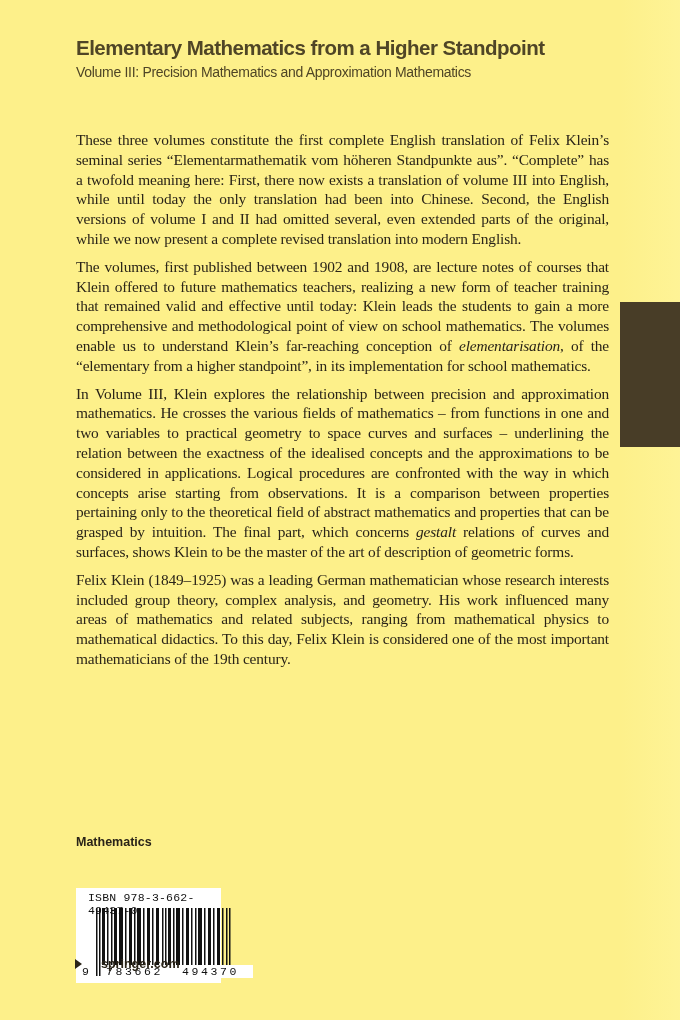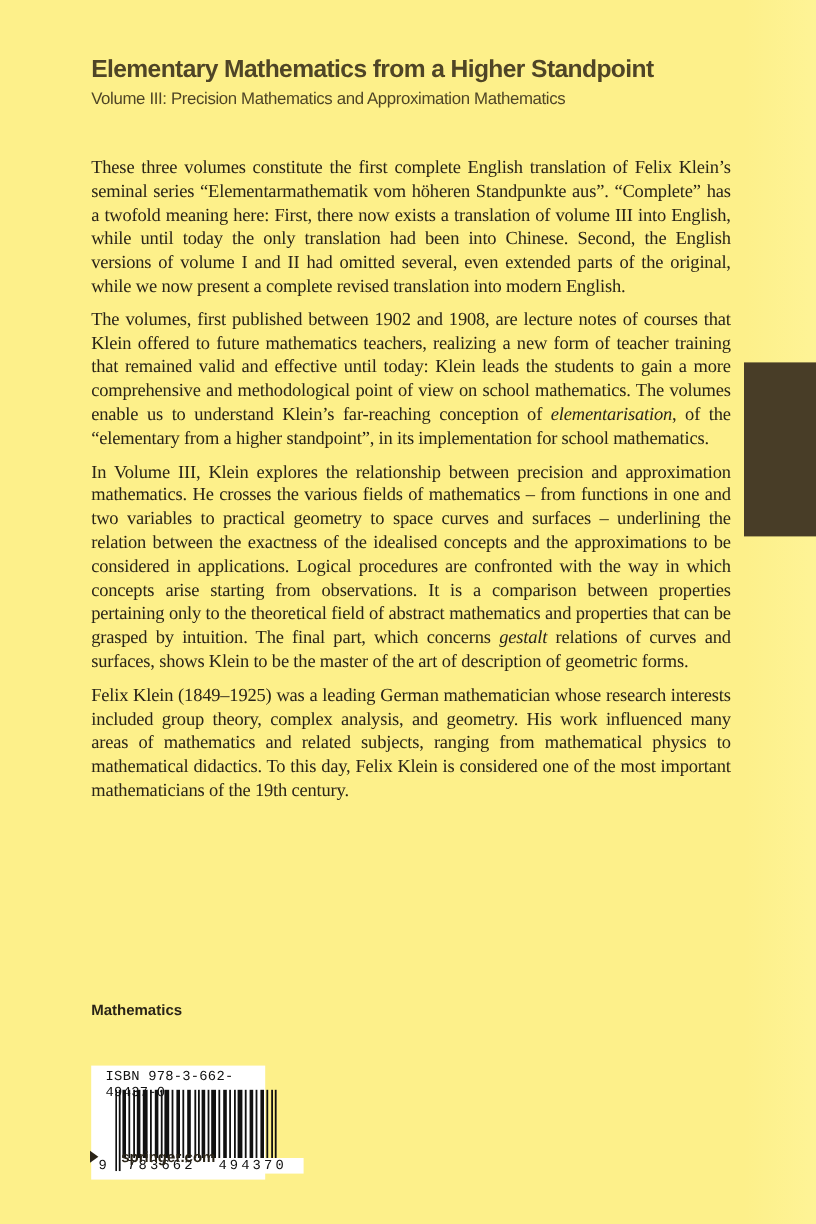--- a/index.html
+++ b/index.html
@@ -40,21 +40,21 @@
     }
     .author {
       font-size: 14px;
       line-height: 18px;
       letter-spacing: -0.2px;
     }
     .title {
       font-size: 20.5px;
       font-weight: bold;
       line-height: 26px;
-      margin-top: 12px;
+      margin-top: 2px;
       letter-spacing: -0.5px;
     }
     .subtitle {
       font-size: 14px;
       line-height: 18px;
       margin-top: 2px;
       letter-spacing: -0.3px;
     }
     .body-text {
       position: absolute;

